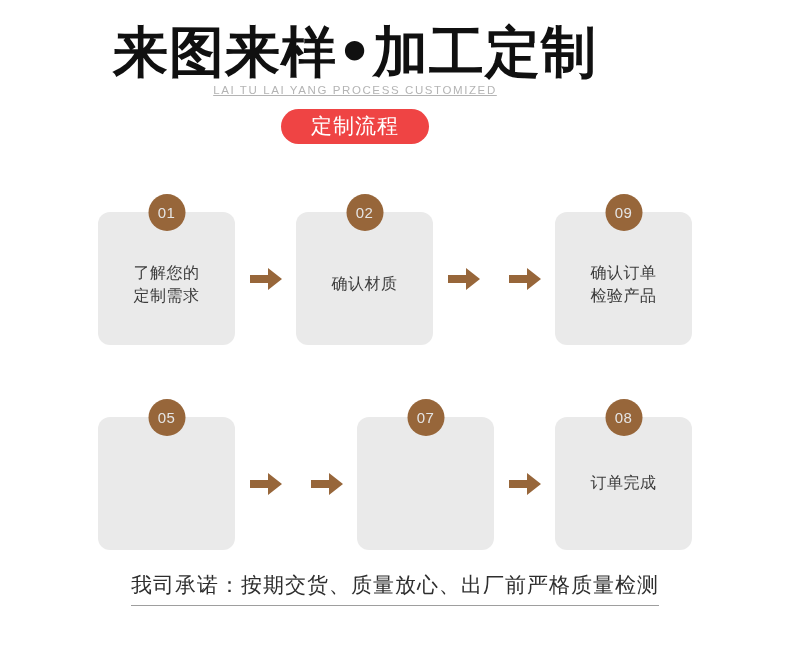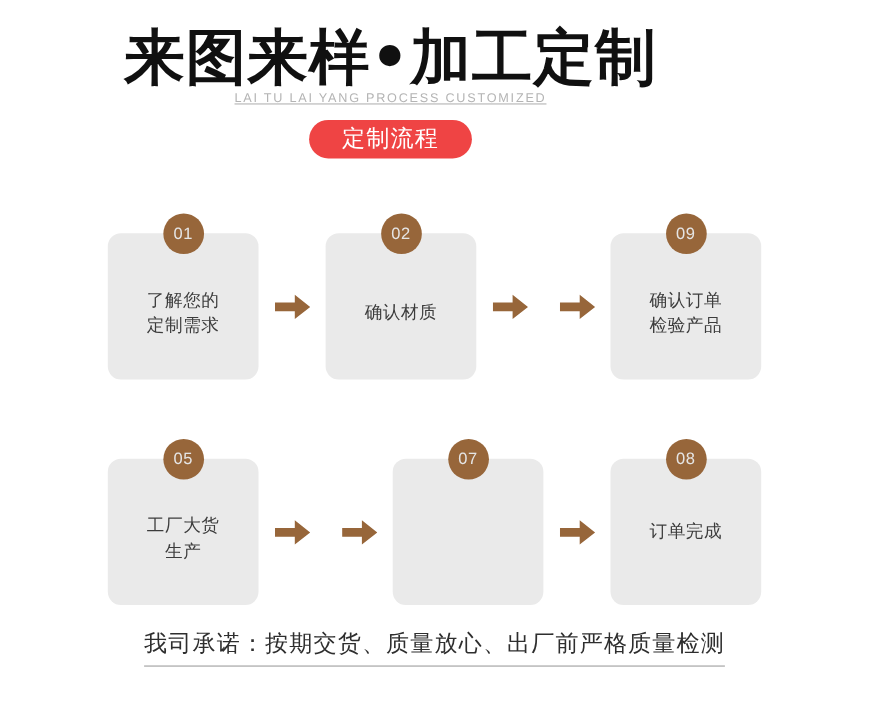--- a/index.html
+++ b/index.html
@@ -187,21 +187,20 @@
         </svg>
       </div>
       <div class="step-card">
         <div class="step-badge">09</div>
         <div class="step-text"><span class="l1">确认订单</span><span class="l2">检验产品</span></div>
       </div>
     </div>
   <div class="step-row">
       <div class="step-card">
         <div class="step-badge">05</div>
-        <div class="step-text"><span class="l1">工厂大货</span><span class="l2">生产</span></div>
       </div>
       <div class="step-arrow">
         <svg width="32" height="24" viewBox="0 0 32 24" aria-hidden="true">
           <path d="M0 8 L18 8 L18 1 L32 12 L18 23 L18 16 L0 16 Z" fill="#97663a"></path>
         </svg>
       </div>
       <div class="step-arrow">
         <svg width="32" height="24" viewBox="0 0 32 24" aria-hidden="true">
           <path d="M0 8 L18 8 L18 1 L32 12 L18 23 L18 16 L0 16 Z" fill="#97663a"></path>
         </svg>

